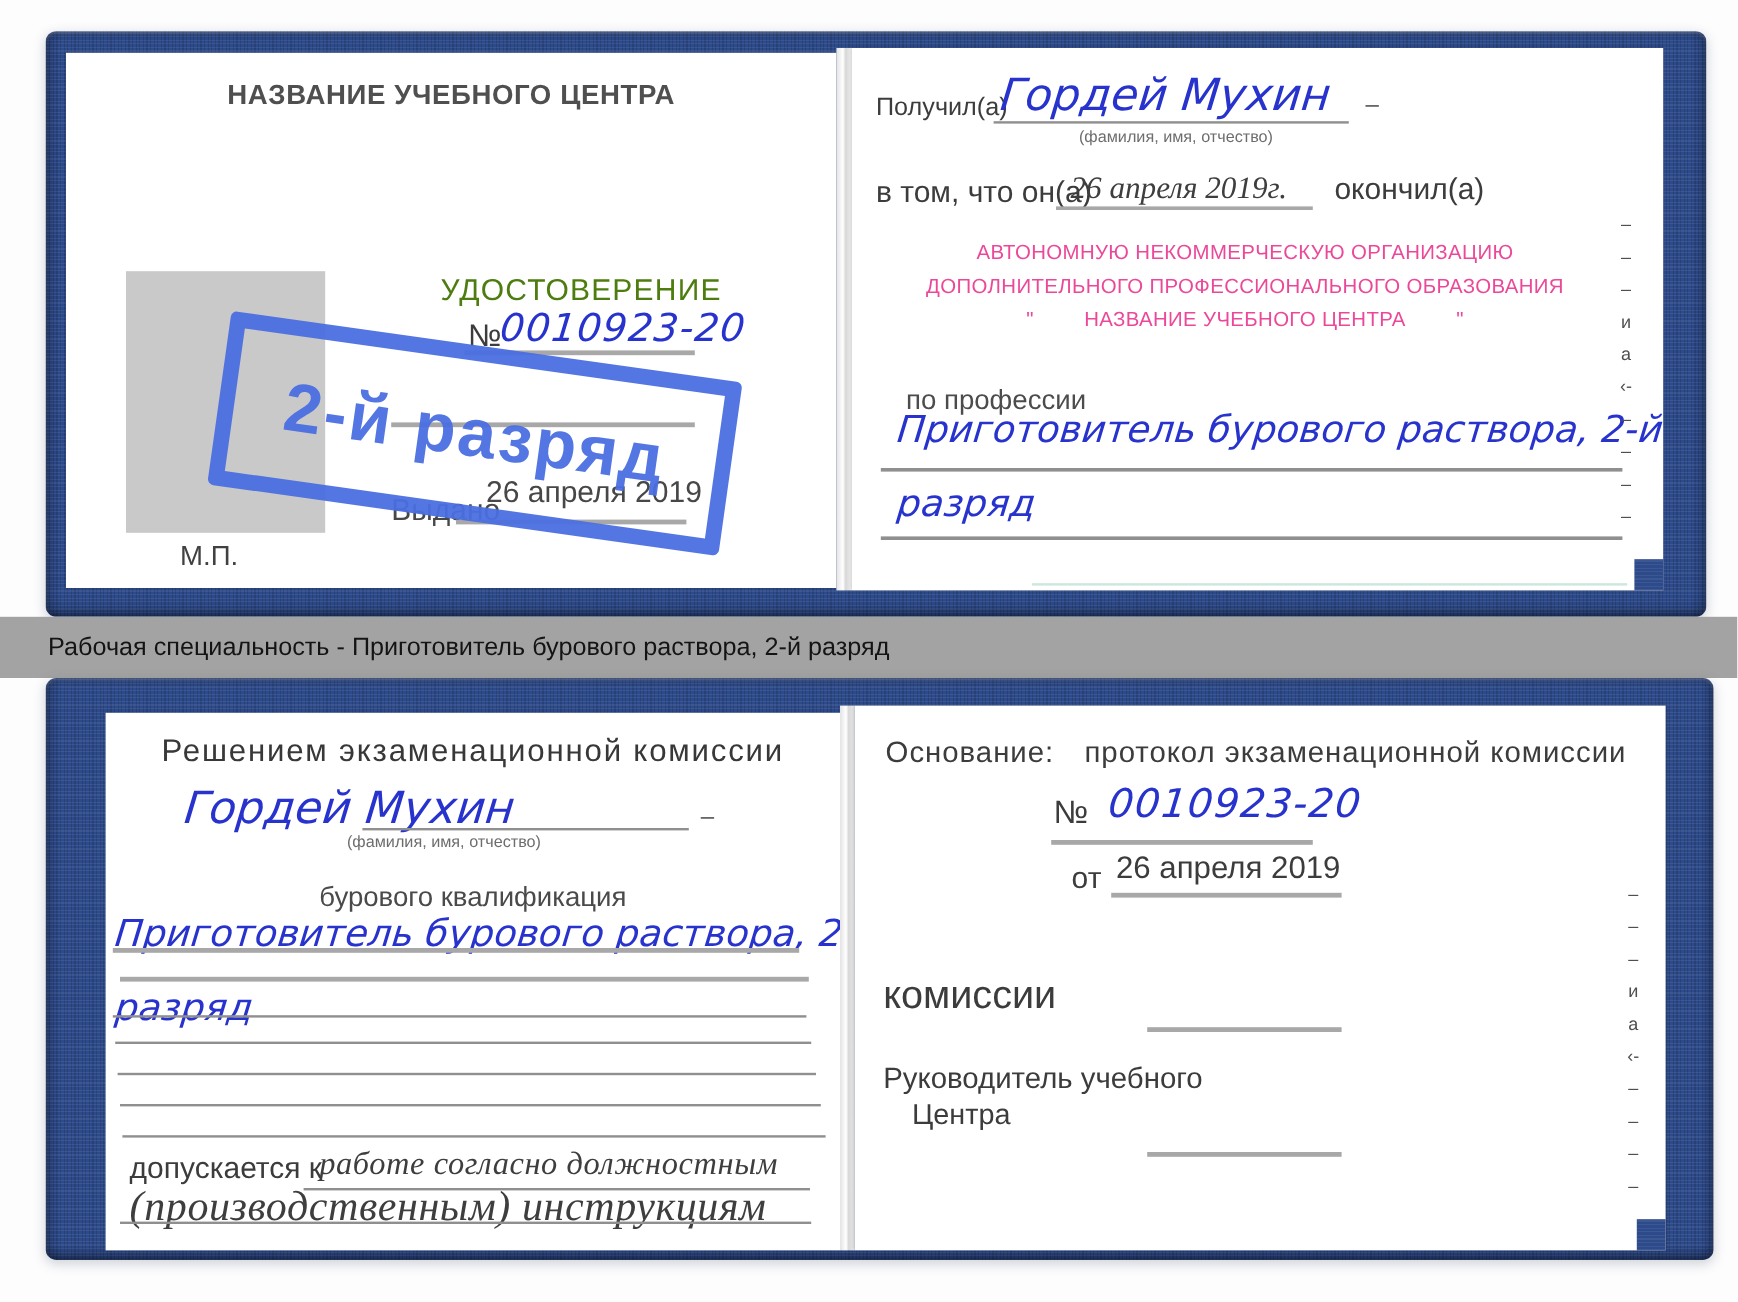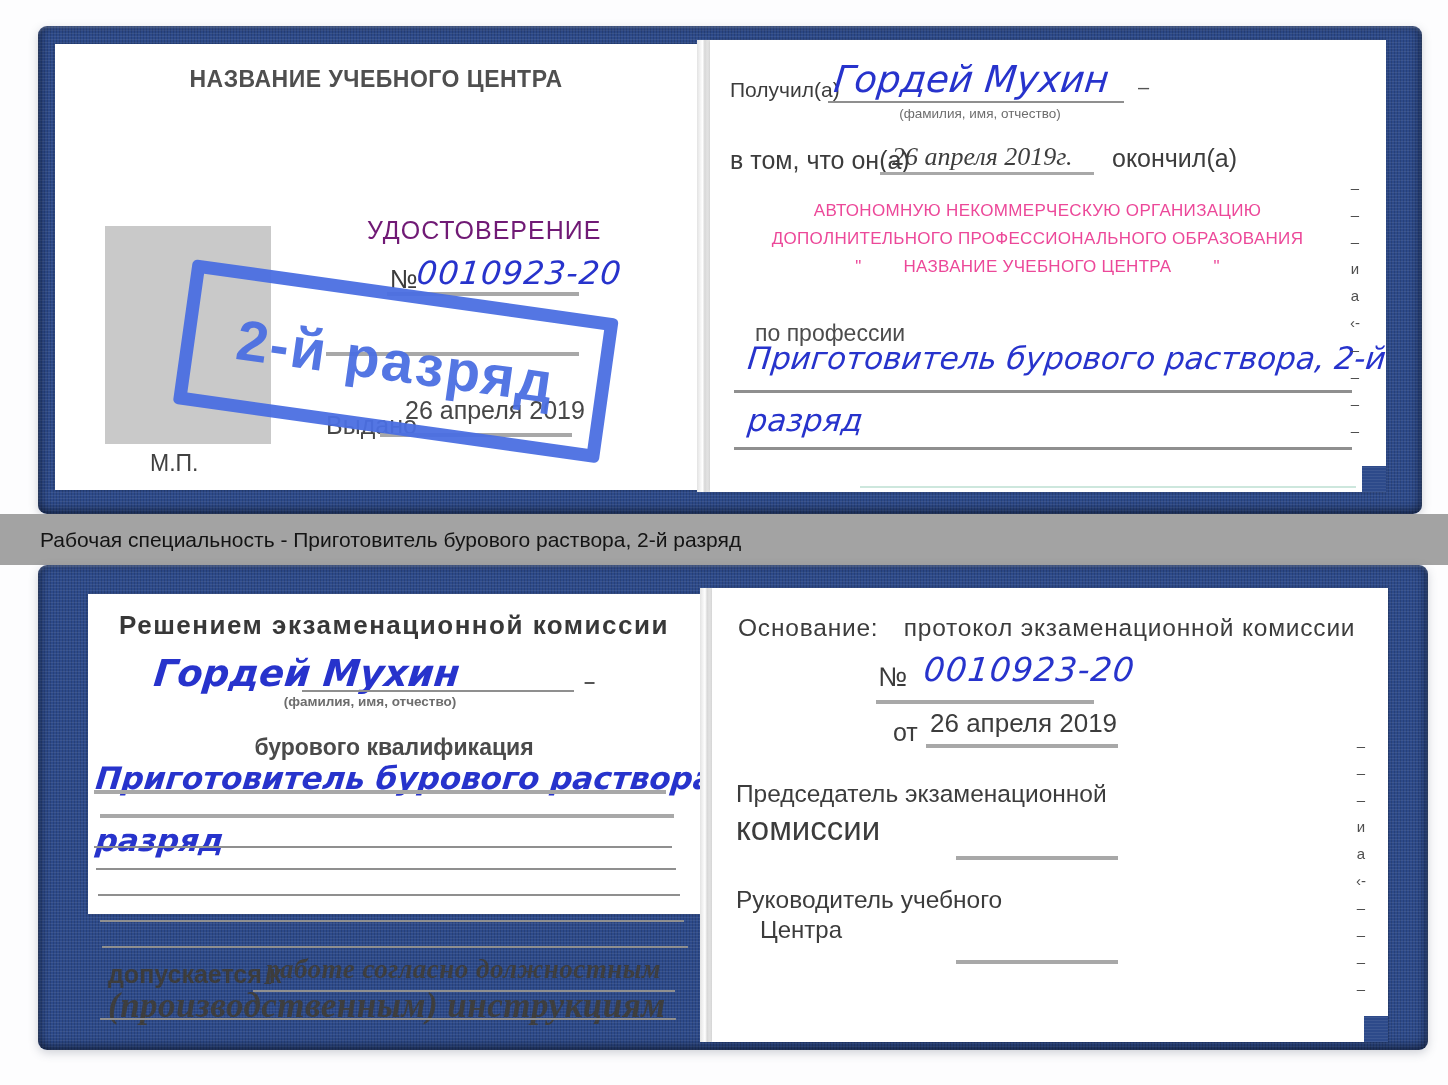--- a/index.html
+++ b/index.html
@@ -48,21 +48,21 @@
 </head>
 <body>
 
 <div class="canvas">
 
   <div class="cover cover-top">
 
     <div class="page" style="left:17px;top:18px;width:642px;height:446px;">
       <div class="pr center" style="top:22px;font-size:23px;font-weight:600;letter-spacing:.5px;color:#4f4f4f;">НАЗВАНИЕ УЧЕБНОГО ЦЕНТРА</div>
       <div class="photo" style="left:50px;top:182px;width:166px;height:218px;"></div>
-      <div class="pr" style="left:312px;top:172px;font-size:25px;letter-spacing:1px;color:#701a75;">УДОСТОВЕРЕНИЕ</div>
+      <div class="pr" style="left:312px;top:184px;font-size:25px;letter-spacing:1px;color:#4d7c0f;">УДОСТОВЕРЕНИЕ</div>
       <div class="pr" style="left:335px;top:220px;font-size:26px;">№</div>
       <div class="hw" style="left:362px;top:210px;font-size:32px;letter-spacing:1px;">0010923-20</div>
       <div class="ln-thick" style="left:332px;top:248px;width:192px;"></div>
       <div class="ln-thick" style="left:271px;top:308px;width:253px;"></div>
       <div class="stamp" style="left:138px;top:215px;width:404px;height:120px;">
         <span>2-й разряд</span>
       </div>
       <div class="pr" style="left:350px;top:352px;font-size:25px;color:#474747;">26 апреля 2019</div>
       <div class="pr" style="left:271px;top:367px;font-size:25px;color:#474747;">Выдано</div>
       <div class="ln-thick" style="left:325px;top:389px;width:192px;"></div>
@@ -109,21 +109,21 @@
       <div class="notch" style="left:652px;top:426px;width:24px;height:26px;"></div>
     </div>
   </div>
 
   <div class="caption">
     <span>Рабочая специальность - Приготовитель бурового раствора, 2-й разряд</span>
   </div>
 
   <div class="cover cover-bottom">
 
-    <div class="page" style="left:50px;top:29px;width:612px;height:320px;font-weight:bold;">
+    <div class="page" style="left:50px;top:29px;width:612px;height:448px;">
       <div class="pr center" style="top:16px;font-size:26px;letter-spacing:1.5px;color:#383838;">Решением экзаменационной комиссии</div>
       <div class="hw" style="left:66px;top:58px;font-size:37px;">Гордей Мухин</div>
       <div class="ln" style="left:214px;top:96px;width:272px;"></div>
       <div class="pr" style="left:496px;top:76px;font-size:20px;color:#555;">–</div>
       <div class="hint" style="left:172px;top:100px;width:220px;">(фамилия, имя, отчество)</div>
       <div class="pr center" style="top:140px;font-size:23px;color:#4a4a4a;">бурового квалификация</div>
       <div class="hw" style="left:8px;top:166px;font-size:31px;">Приготовитель бурового раствора, 2-й</div>
       <div class="ln-thick" style="left:6px;top:196px;width:572px;"></div>
       <div class="ln-thick" style="left:12px;top:220px;width:574px;"></div>
       <div class="hw" style="left:8px;top:228px;font-size:31px;">разряд</div>
@@ -146,21 +146,20 @@
         <span>Основание:</span>
         <span style="display:inline-block;width:10px;"></span>
         <span>протокол экзаменационной комиссии</span>
       </div>
       <div class="pr" style="left:166px;top:74px;font-size:27px;">№</div>
       <div class="hw" style="left:212px;top:62px;font-size:33px;letter-spacing:1px;">0010923-20</div>
       <div class="ln-thick" style="left:164px;top:112px;width:218px;"></div>
       <div class="pr" style="left:181px;top:130px;font-size:25px;">от</div>
       <div class="pr" style="left:218px;top:120px;font-size:26px;">26 апреля 2019</div>
       <div class="ln-thick" style="left:214px;top:156px;width:192px;"></div>
-      <div class="pr" style="left:24px;top:192px;font-size:24.5px;">Председатель экзаменационной</div>
       <div class="pr" style="left:24px;top:222px;font-size:33px;">комиссии</div>
       <div class="ln-thick" style="left:244px;top:268px;width:162px;"></div>
       <div class="pr" style="left:24px;top:298px;font-size:24.5px;">Руководитель учебного</div>
       <div class="pr" style="left:24px;top:328px;font-size:24px;margin-left:24px;">Центра</div>
       <div class="ln-thick" style="left:244px;top:372px;width:162px;"></div>
       <div class="edge-col" style="left:636px;top:150px;">
           <span>–</span>
           <span>–</span>
           <span>–</span>
           <span>и</span>

